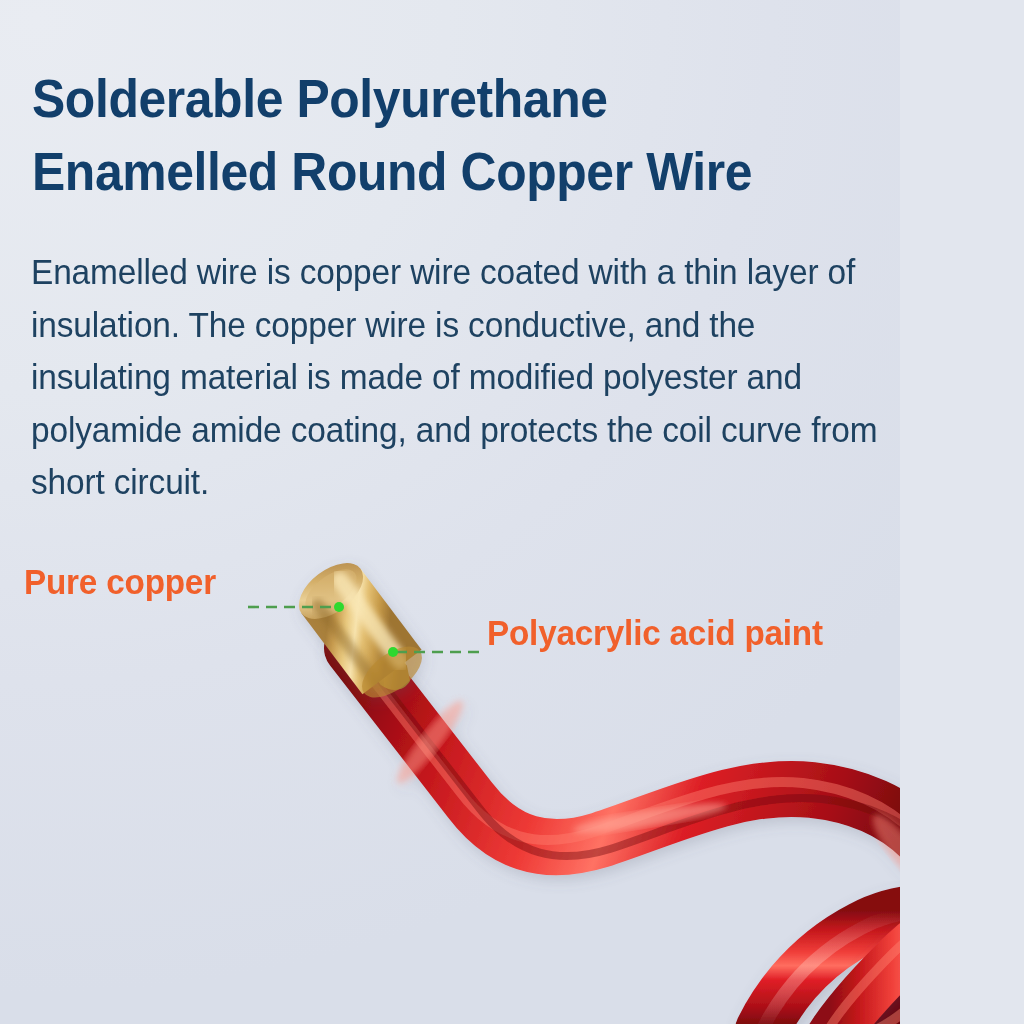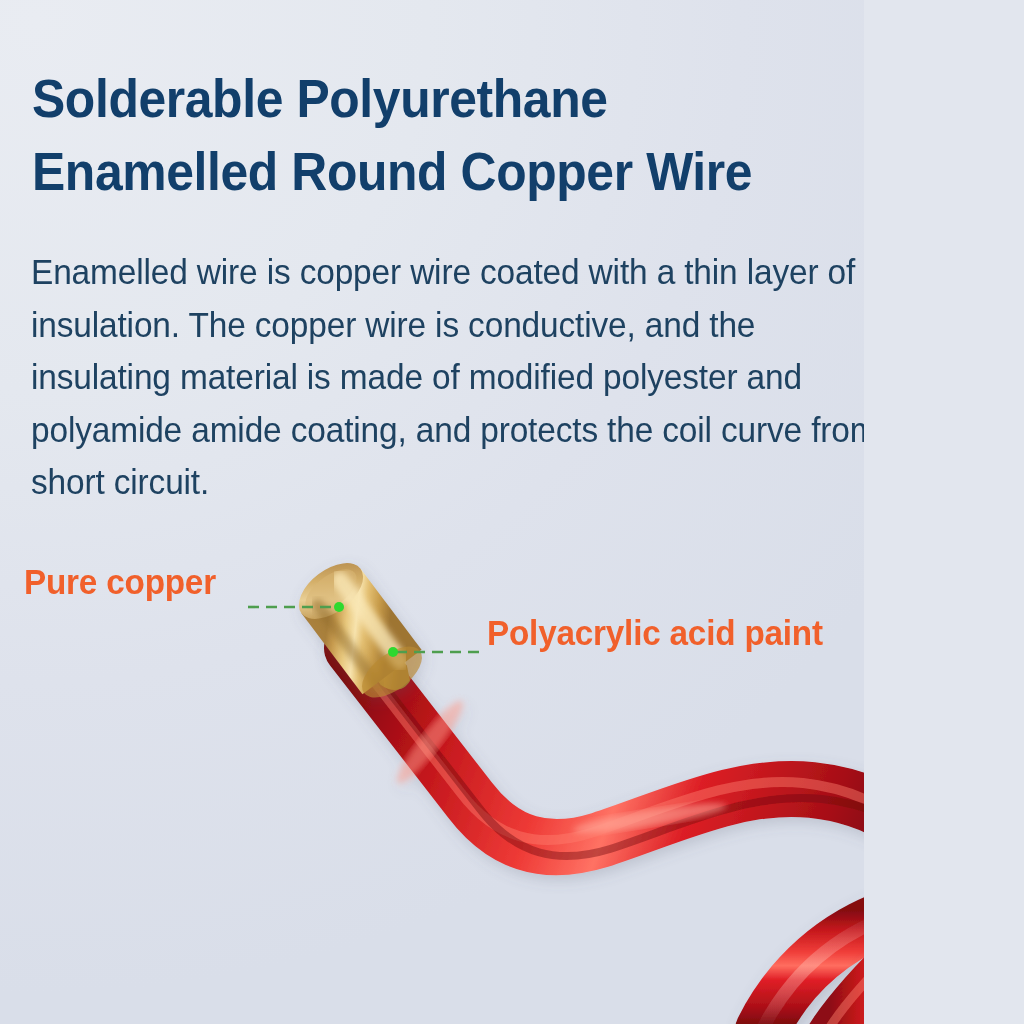--- a/index.html
+++ b/index.html
@@ -7,20 +7,21 @@
   body{
     width:1024px;height:1024px;overflow:hidden;
     font-family:"Liberation Sans",sans-serif;
     background:#e2e6ee;
   }
   #stage{
     position:relative;width:864px;height:1024px;overflow:hidden;
     background:
       radial-gradient(120% 95% at 4% 2%, #e9ecf2 0%, #e4e8ef 38%, #dee2ec 68%, #d9dee9 100%),
       linear-gradient(160deg,#e7eaf1 0%,#dfe3ec 55%,#d8dde8 100%);
+    padding-left: 36px;
   }
   
   #textwrap{position:absolute;left:0;top:0;width:1024px;}
   .title{
     position:absolute;left:32px;top:62px;width:940px;
     color:#123f6b;
     font-family:"Liberation Sans",sans-serif;
     font-weight:700;
     font-size:53px;
     line-height:73px;

